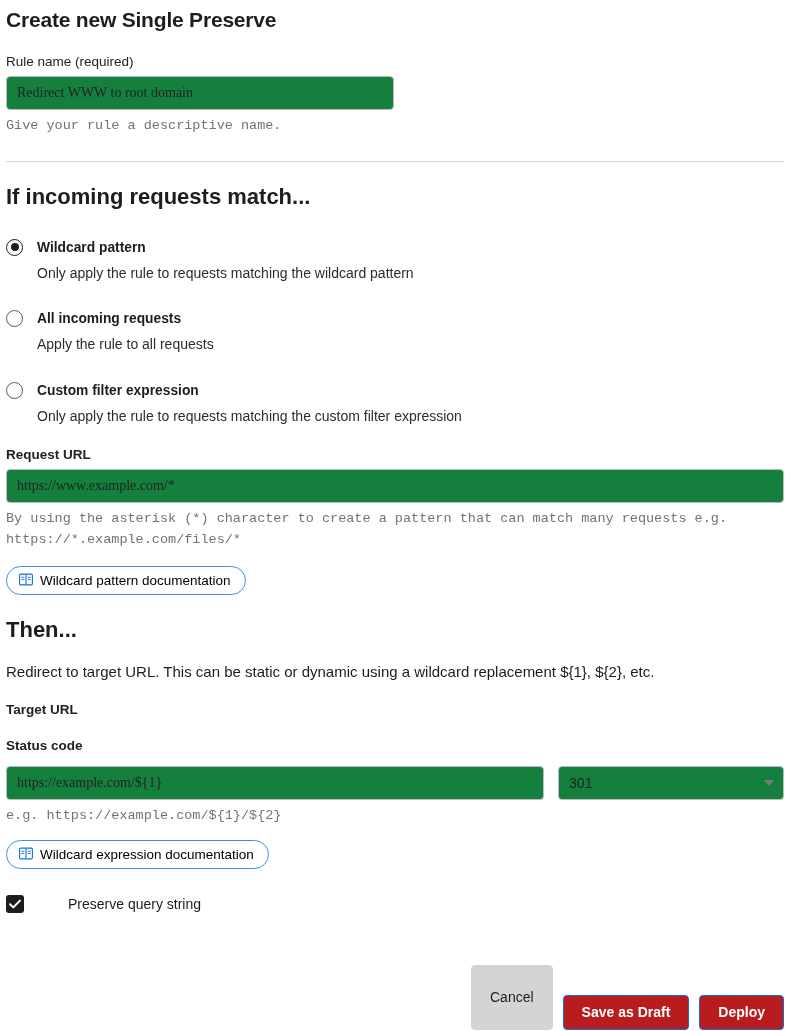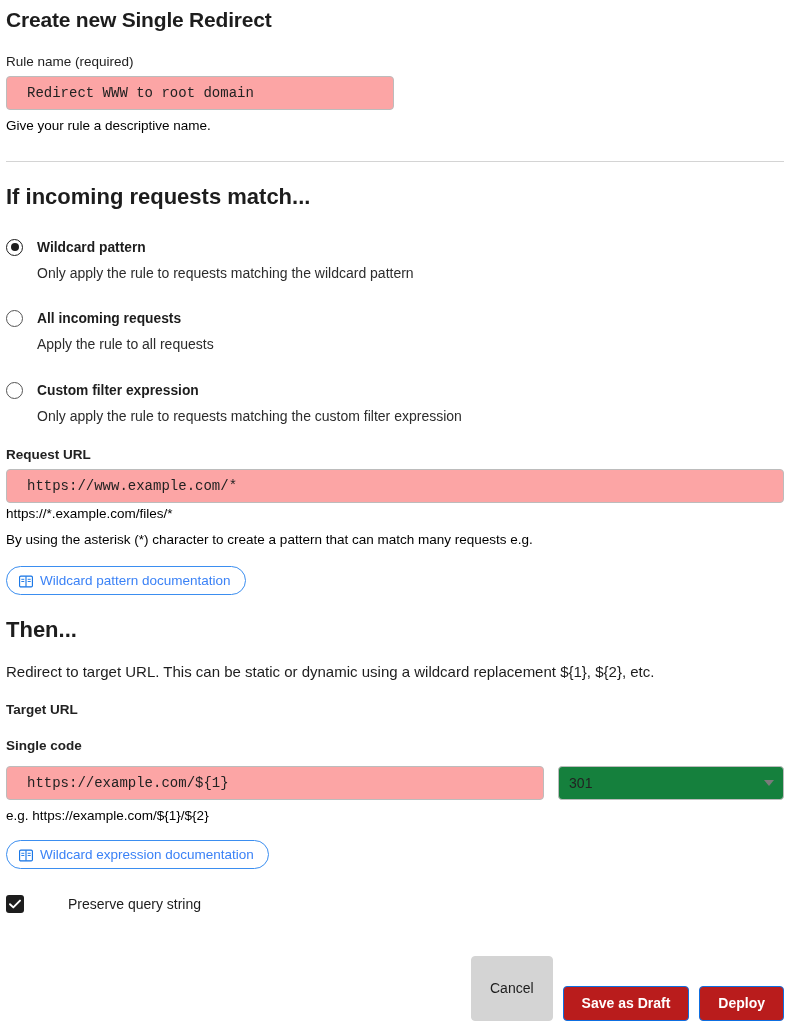--- a/index.html
+++ b/index.html
@@ -25,38 +25,39 @@
   .field-label {
     font-size: 13.5px;
     margin-top: 22px;
     margin-bottom: 7px;
     color: #222;
   }
   .field-label.bold { font-weight: bold; }
 
   input.text-input {
     display: block;
-    font-family: Liberation Mono, monospace;
+    font-family: Liberation Serif, serif;
     font-size: 14px;
     color: #222;
-    padding: 8px 20px;
+    padding: 8px 10px;
     border: 1px solid #bcbcbc;
     border-radius: 4px;
-    background: #fca5a5;
+    background: #15803d;
     outline: none;
   }
   input.text-input::placeholder { color: #999; }
 
   #rule-name { width: 388px; }
 
   .help-text {
     font-size: 13.5px;
-    color: #000000;
+    color: #737373;
     margin-top: 7px;
     line-height: 1.4;
+    font-family: Liberation Mono, monospace;
   }
 
   hr.divider {
     border: none;
     border-top: 1px solid #d4d4d4;
     margin: 25px 0 0 0;
   }
 
   h2.section-title {
     font-size: 22px;
@@ -93,25 +94,25 @@
   }
   .radio-outer.checked .radio-dot { display: block; }
   .radio-texts { line-height: 1.35; }
   .radio-title { font-weight: bold; font-size: 13.8px; }
   .radio-desc { font-size: 14px; color: #2c2c2c; margin-top: 6px; }
 
   #request-url { width: 100%; margin-top: 0; }
 
   .doc-pill {
     display: inline-flex;
-    align-items: flex-end;
+    align-items: flex-start;
     gap: 7px;
     border: 1px solid #3b8ef0;
     border-radius: 20px;
-    color: #3b82f6;
+    color: #000000;
     background: #fff;
     font-size: 13.5px;
     padding: 6px 14px 6px 12px;
     margin-top: 16px;
     cursor: pointer;
     white-space: nowrap;
   }
   .doc-pill .book {
     display: inline-block;
     width: 14px; height: 13px;
@@ -175,21 +176,21 @@
     align-items: center;
     justify-content: center;
     flex: 0 0 auto;
   }
   .checkbox-box svg { display: block; }
   .checkbox-label { font-size: 14px; }
 
   .footer-actions {
     position: absolute;
     right: 6px;
-    bottom: 18px;
+    bottom: 9px;
     display: flex;
     gap: 10px;
   }
   button.btn {
     font-family: "Liberation Sans", sans-serif;
     font-size: 14px;
     border-radius: 4px;
     padding: 9px 18px;
     border: 1px solid transparent;
     cursor: pointer;
@@ -208,21 +209,21 @@
     margin-top: 30px;
   }
   .label-row { display: flex; gap: 14px; flex-direction: column; }
   .label-row > div:first-child { width: 543px; }
 </style>
 </head>
 <body>
 
 <div class="page">
 
-  <h1 class="page-title">Create new Single Redirect</h1>
+  <h1 class="page-title">Create new Single Preserve</h1>
 
   <div class="field-label">Rule name (required)</div>
   <input id="rule-name" class="text-input" type="text" value="Redirect WWW to root domain" style="">
   <div class="help-text">Give your rule a descriptive name.</div>
 
   <hr class="divider">
 
   <h2 class="section-title">If incoming requests match...</h2>
 
   <div class="radio-group">
@@ -254,43 +255,43 @@
       <span class="radio-texts">
         <span class="radio-title">Custom filter expression</span>
         <div class="radio-desc">Only apply the rule to requests matching the custom filter expression</div>
       </span>
     </div>
 
   </div>
 
   <div class="field-label bold">Request URL</div>
   <input id="request-url" class="text-input" type="text" value="https://www.example.com/*" style="">
+  <div class="help-text">By using the asterisk (*) character to create a pattern that can match many requests e.g.</div>
   <div class="help-text" style="margin-top:2px">https://*.example.com/files/*</div>
-  <div class="help-text">By using the asterisk (*) character to create a pattern that can match many requests e.g.</div>
 
   <div class="doc-pill">
     <span class="book">
       <svg width="14" height="13" viewBox="0 0 14 13" fill="none" xmlns="http://www.w3.org/2000/svg">
         <rect x="0.6" y="1.1" width="12.8" height="10.8" rx="1.2" stroke="#1071e5" stroke-width="1.1"></rect>
         <line x1="7" y1="1.6" x2="7" y2="11.4" stroke="#1071e5" stroke-width="1.1"></line>
         <line x1="2.3" y1="4.3" x2="5.3" y2="4.3" stroke="#1071e5" stroke-width="0.9"></line>
         <line x1="2.3" y1="6.5" x2="5.3" y2="6.5" stroke="#1071e5" stroke-width="0.9"></line>
         <line x1="8.7" y1="4.3" x2="11.7" y2="4.3" stroke="#1071e5" stroke-width="0.9"></line>
         <line x1="8.7" y1="6.5" x2="11.7" y2="6.5" stroke="#1071e5" stroke-width="0.9"></line>
       </svg>
     </span>
     <span>Wildcard pattern documentation</span>
   </div>
 
   <h2 class="section-title" style="margin-top:22px">Then...</h2>
   <div class="then-desc">Redirect to target URL. This can be static or dynamic using a wildcard replacement ${1}, ${2}, etc.</div>
 
   <div class="label-row" style="margin-top:22px">
     <div class="field-label bold" style="margin-top:0;margin-bottom:7px">Target URL</div>
-    <div class="field-label bold" style="margin-top:0;margin-bottom:7px">Single code</div>
+    <div class="field-label bold" style="margin-top:0;margin-bottom:7px">Status code</div>
   </div>
 
   <div class="two-col">
     <div class="col-target">
       <input id="target-url" class="text-input" type="text" value="https://example.com/${1}" style="">
       <div class="help-text">e.g. https://example.com/${1}/${2}</div>
     </div>
     <div class="col-status">
       <div class="select-wrap">
         <select class="status-select">

